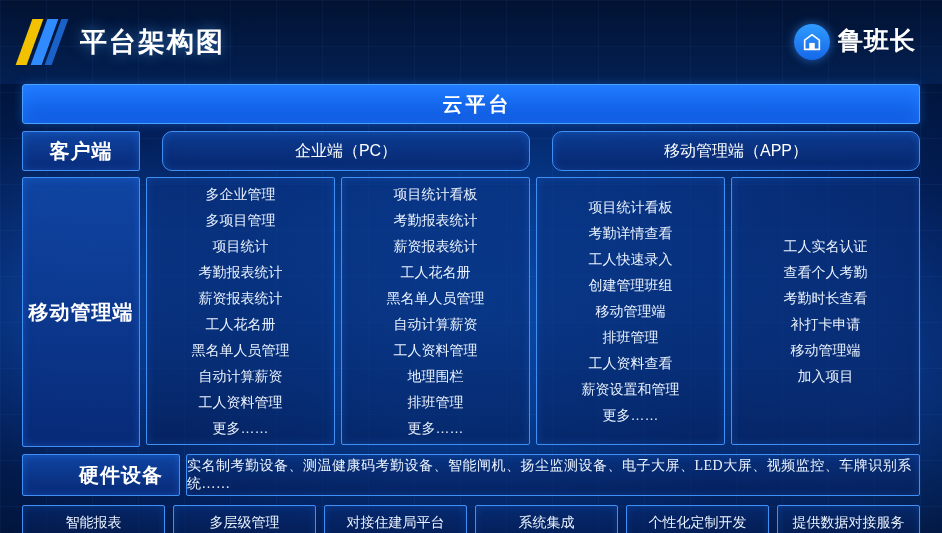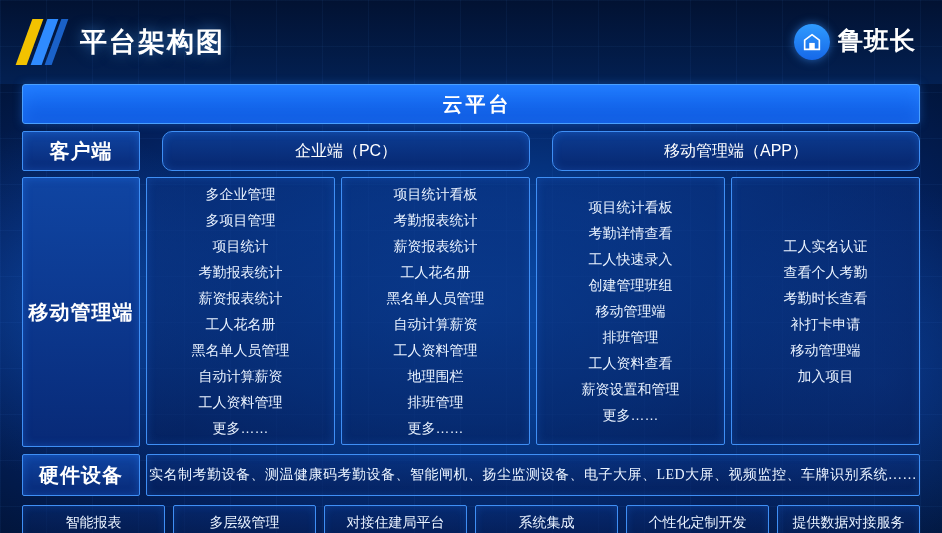--- a/index.html
+++ b/index.html
@@ -184,21 +184,21 @@
     box-sizing: border-box;
   }
   .func-cell span {
     font-size: 14px;
     line-height: 25px;
     color: #eaf3ff;
     white-space: nowrap;
   }
 
   .row-hw { margin-top: 7px; }
-  .row-hw .label-cell { height: 40px; }
+  .row-hw .label-cell { height: 40px; padding-left: 40px; }
   .hw-cell {
     flex: 1;
     height: 40px;
     border: 1px solid #3f8ff5;
     background: linear-gradient(180deg, rgba(10,50,130,0.55) 0%, rgba(6,30,90,0.55) 100%);
     box-shadow: 0 0 9px rgba(40,130,255,0.22) inset;
     border-radius: 2px;
     display: flex;
     align-items: center;
     justify-content: center;

